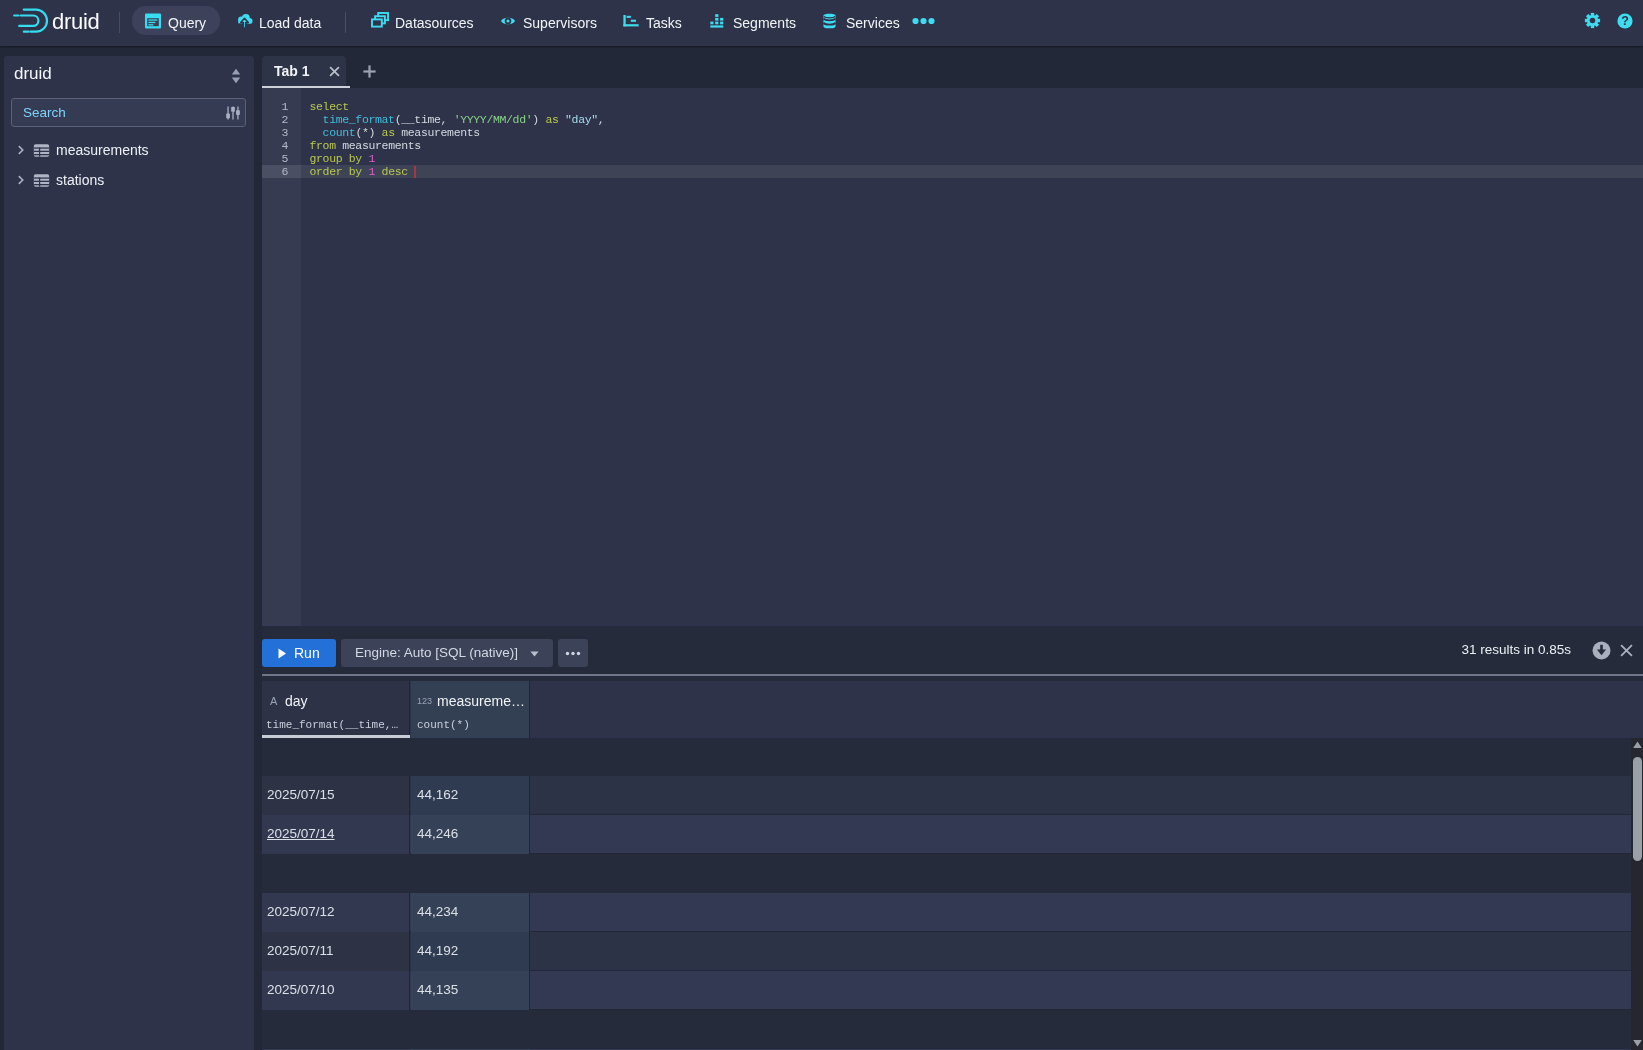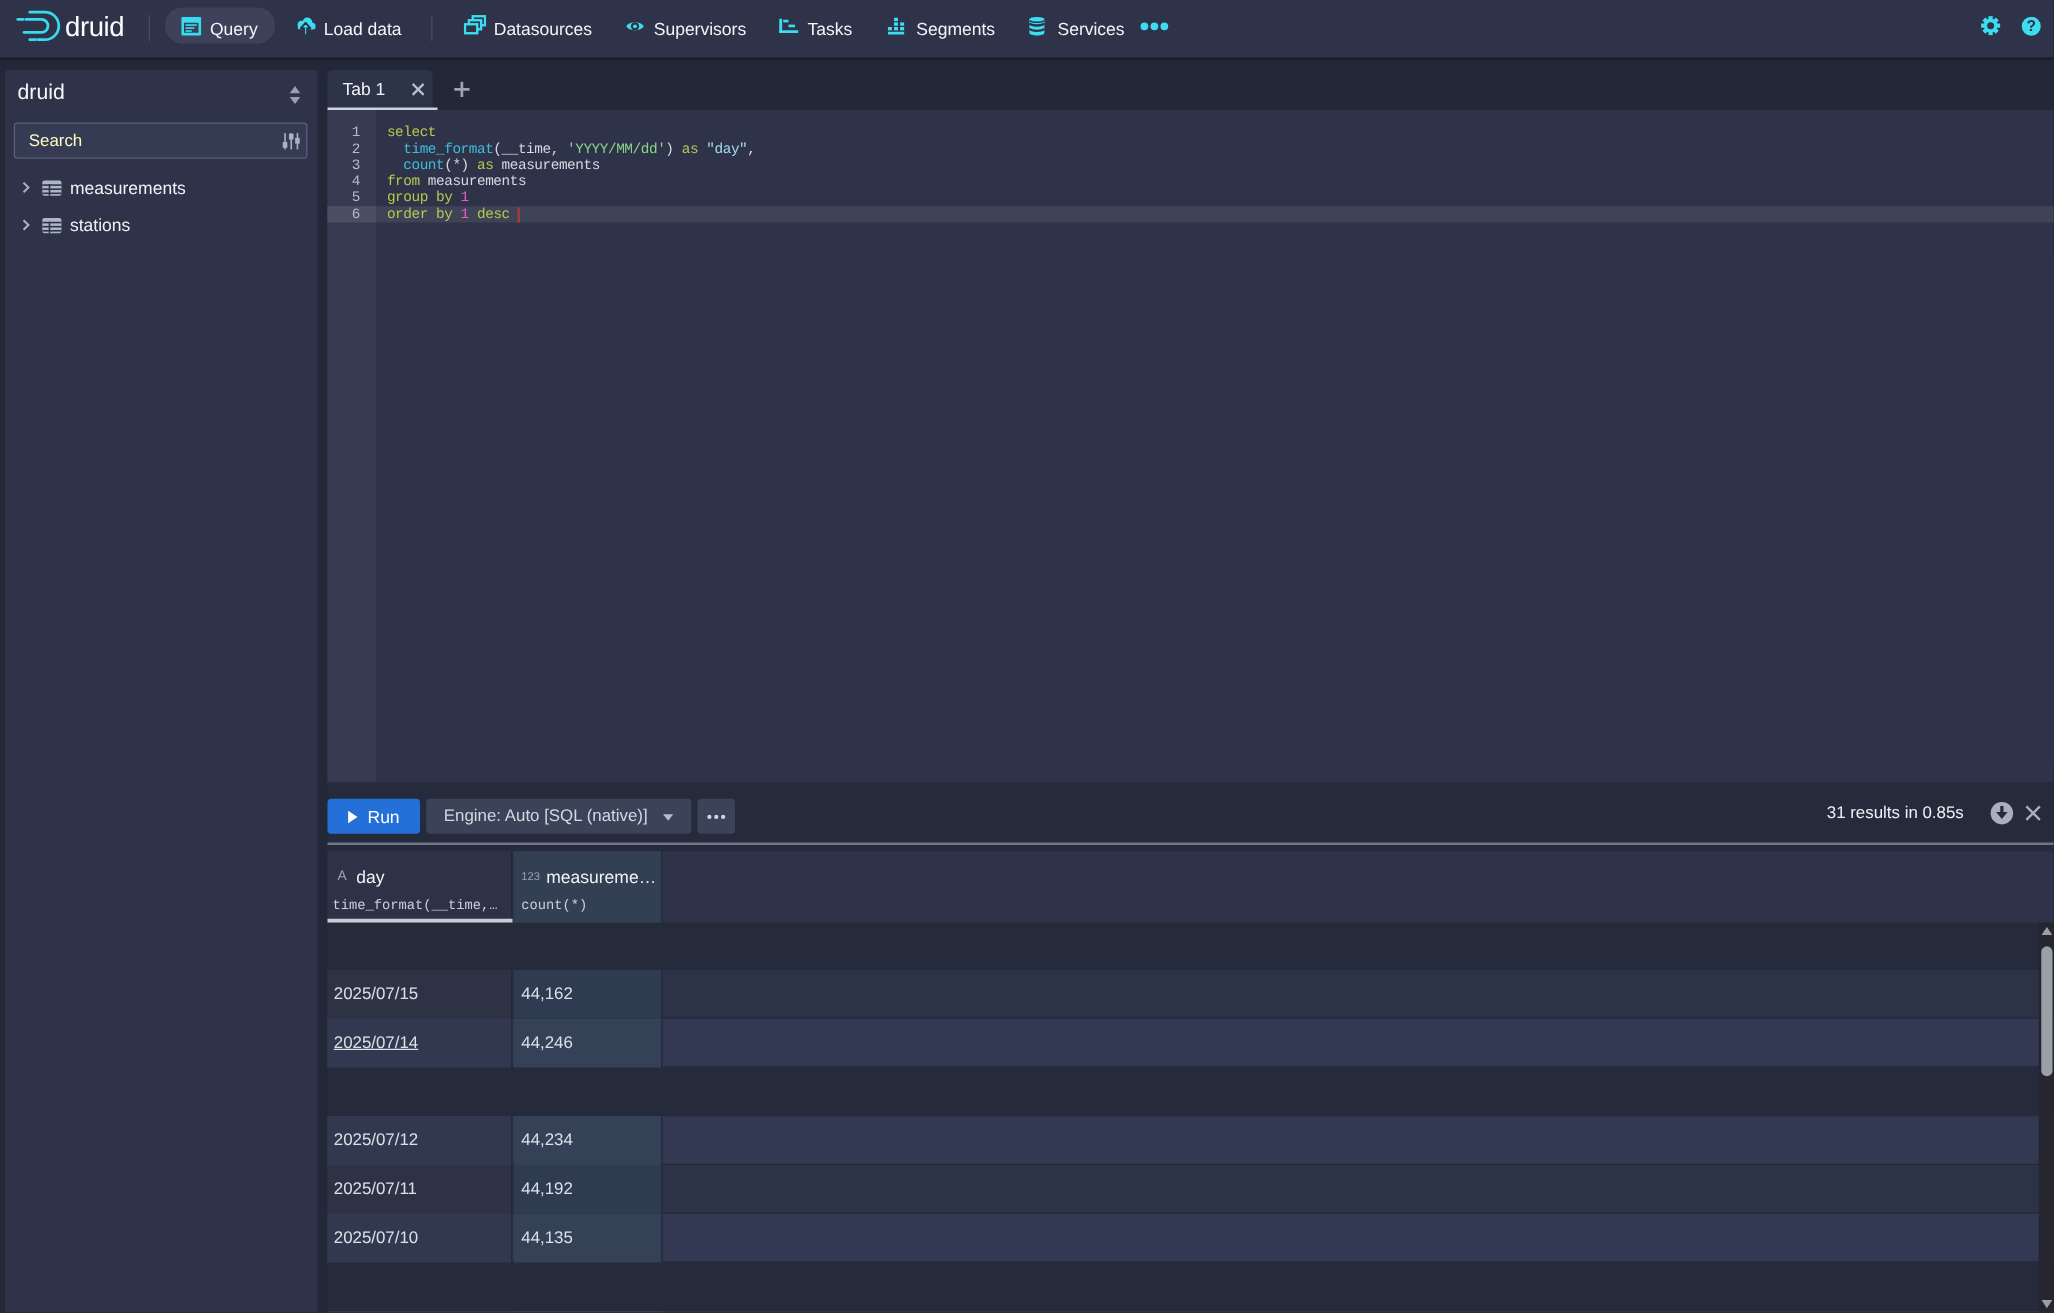--- a/index.html
+++ b/index.html
@@ -10,26 +10,26 @@
 
 #navbar { left:0; top:0; width:1643px; height:46px; background:#2e3349; box-shadow:0 1px 2px rgba(0,0,0,0.4); }
 .nav-label { position:absolute; top:0; height:46px; line-height:46px; color:#f2f5f8; font-size:14px; }
 .nav-div { position:absolute; top:12px; width:1px; height:21px; background:#474d66; }
 #querypill { left:132px; top:5.5px; width:88px; height:29px; background:#3d425a; border-radius:14px; }
 
 
 #sidebar { left:4px; top:56px; width:250px; height:994px; background:#2e3349; border-radius:3px 3px 0 0; }
 #sb-title { position:absolute; left:10px; top:8px; font-size:17px; color:#f3f6fa; }
 #sb-search { position:absolute; left:7px; top:42px; width:235px; height:29px; background:#353b52; border:1px solid #5a6178; border-radius:3px; }
-#sb-search .ph { position:absolute; left:11px; top:0; line-height:27px; color:#fef9c3; font-size:13.5px; }
+#sb-search .ph { position:absolute; left:11px; top:0; line-height:27px; color:#7dd3fc; font-size:13.5px; }
 .tree-row { position:absolute; left:0; width:250px; height:30px; color:#eef2f6; font-size:14px; }
 .tree-row .txt { position:absolute; left:52px; top:0; line-height:30px; }
 
 
-#tab1 { left:262px; top:56px; width:84px; height:32px; background:#2e3448; border-radius:4px 4px 0 0; }
+#tab1 { left:262px; top:56px; width:84px; height:32px; background:#2e3448; border-radius:4px 4px 0 0;font-weight:bold; }
 #tab1 .lbl { position:absolute; left:12px; top:0; line-height:30px; font-size:14px; color:#f0f3f7; }
 #tabline { left:262px; top:85.5px; width:88px; height:2.7px; background:#cdd2da; }
 
 
 #editor { left:262px; top:88px; width:1381px; height:538px; background:#2e3349; }
 #gutter { position:absolute; left:0; top:0; width:39px; height:538px; background:#363b52; }
 #activeline { position:absolute; left:0px; top:77px; width:1381px; height:13px; background:#3e4356; }
 #activegutter { position:absolute; left:0px; top:77px; width:39px; height:13px; background:#4a4f63; }
 .code { font-family:"Liberation Mono", monospace; font-size:11.5px; line-height:13px; white-space:pre; letter-spacing:-0.35px; }
 #gutternums { position:absolute; left:0; top:12px; width:26px; text-align:right; color:#b4bac8; }

